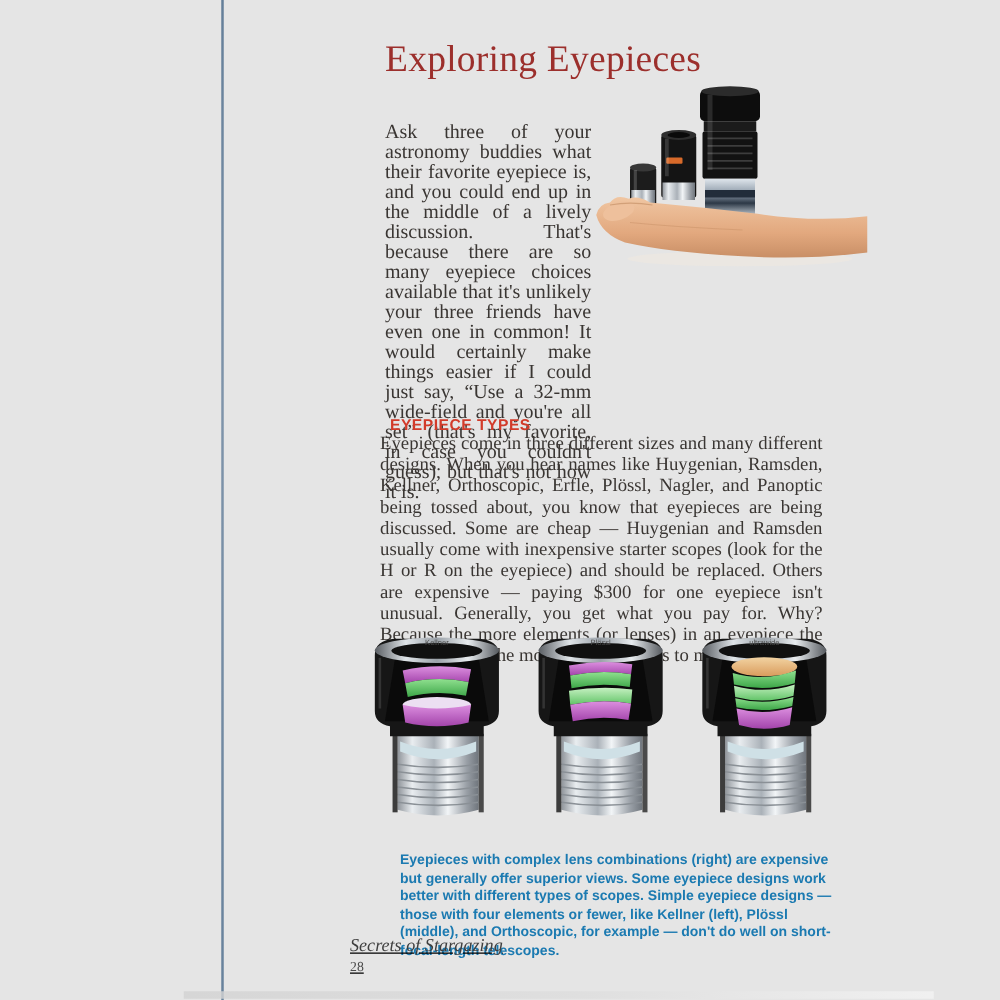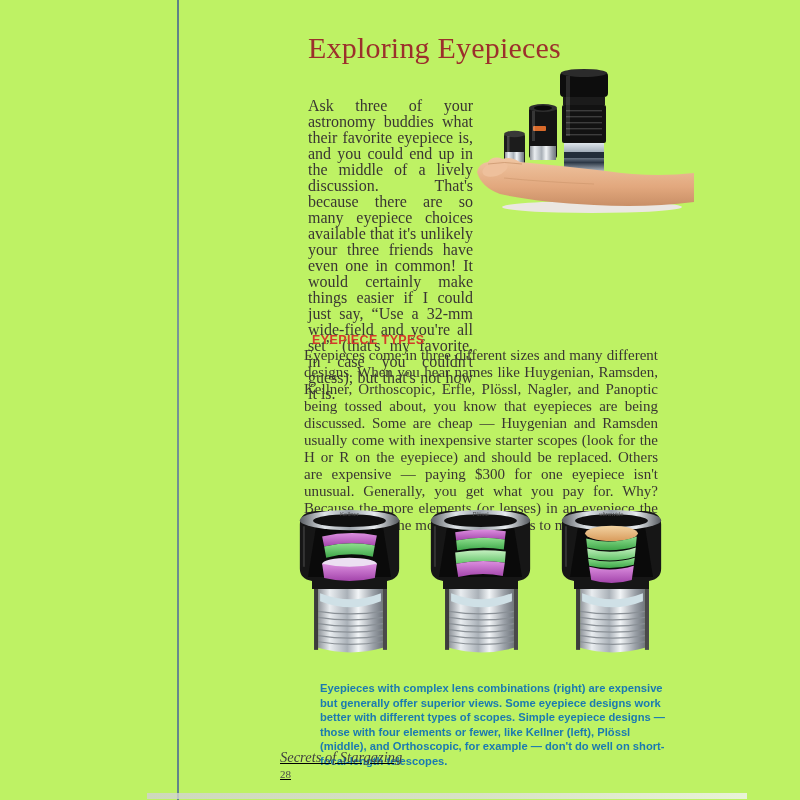--- a/index.html
+++ b/index.html
@@ -1,17 +1,17 @@
 <!DOCTYPE html>
 <html><head>
 <meta charset="utf-8">
 <style>
   html,body{margin:0;padding:0;}
   body{width:800px;height:800px;background:#ffffff;font-family:"Liberation Serif",serif;position:relative;overflow:hidden;}
-  .page{position:absolute;inset:0;background:#bef264;}
+  .page{position:absolute;inset:0;background:#e5e5e5;}
   .gutter-line{position:absolute;left:177px;top:0;width:2px;height:800px;background:linear-gradient(180deg,#4e6d8c,#6d86a0 40%,#51708f);opacity:.85;}
   .scan-bar{position:absolute;left:147px;top:793px;width:600px;height:6px;background:linear-gradient(90deg,#d2d2d2,#dedede 55%,#f3f3f3);opacity:.8;}
 
   .title{position:absolute;left:308px;top:30px;width:330px;margin:0;font-weight:normal;
          font-size:30px;line-height:35px;color:#9c2f2c;letter-spacing:.2px;}
   .intro{position:absolute;left:308px;top:98px;width:165px;margin:0;
          font-size:16px;line-height:16px;color:#3a3633;text-align:justify;}
   .photo{position:absolute;left:474px;top:66px;width:220px;height:152px;}
   .photo svg{width:100%;height:100%;display:block;}
   .photo-caption{position:absolute;left:477px;top:220px;width:178px;margin:0;

